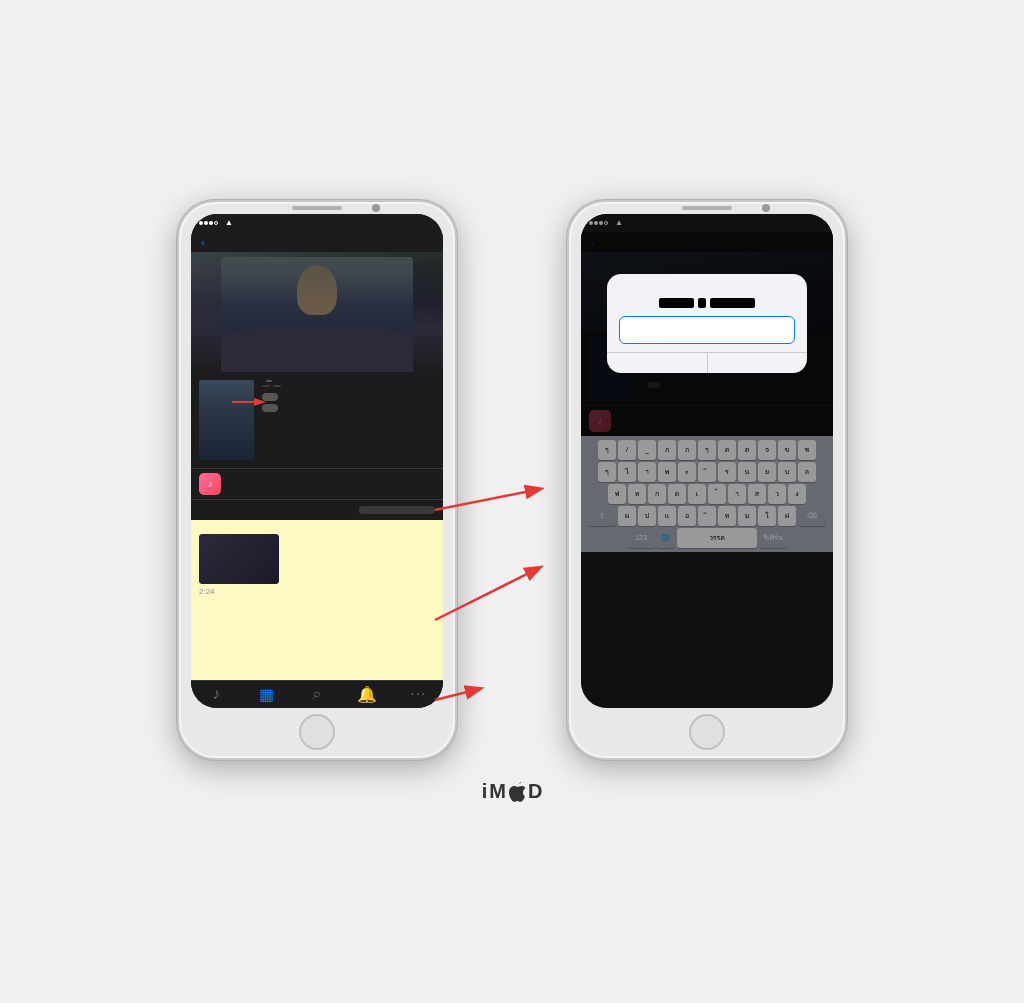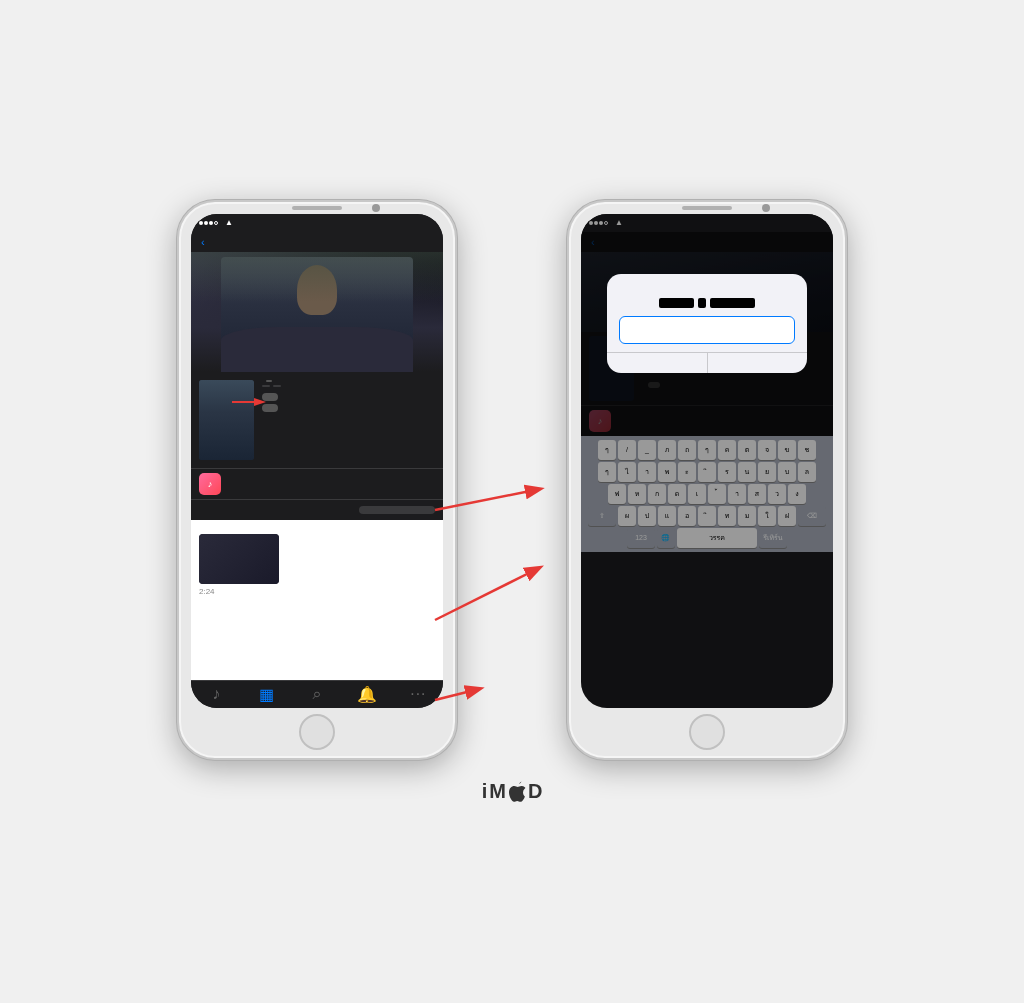--- a/index.html
+++ b/index.html
@@ -260,21 +260,21 @@
       font-size: 10px;
       color: #888;
     }
     .tab-item.active {
       background: #3a3a3c;
       color: #fff;
     }
 
     
     .content-area {
-      background: #ffffff;
+      background: #fef9c3;
       flex: 1;
       padding: 8px;
       overflow: hidden;
     }
     .trailers-title { color: #fff; font-size: 11px; font-weight: 600; margin-bottom: 6px; }
     .trailer-thumb {
       width: 80px;
       height: 50px;
       background: #2a2a3a;
       border-radius: 4px;

